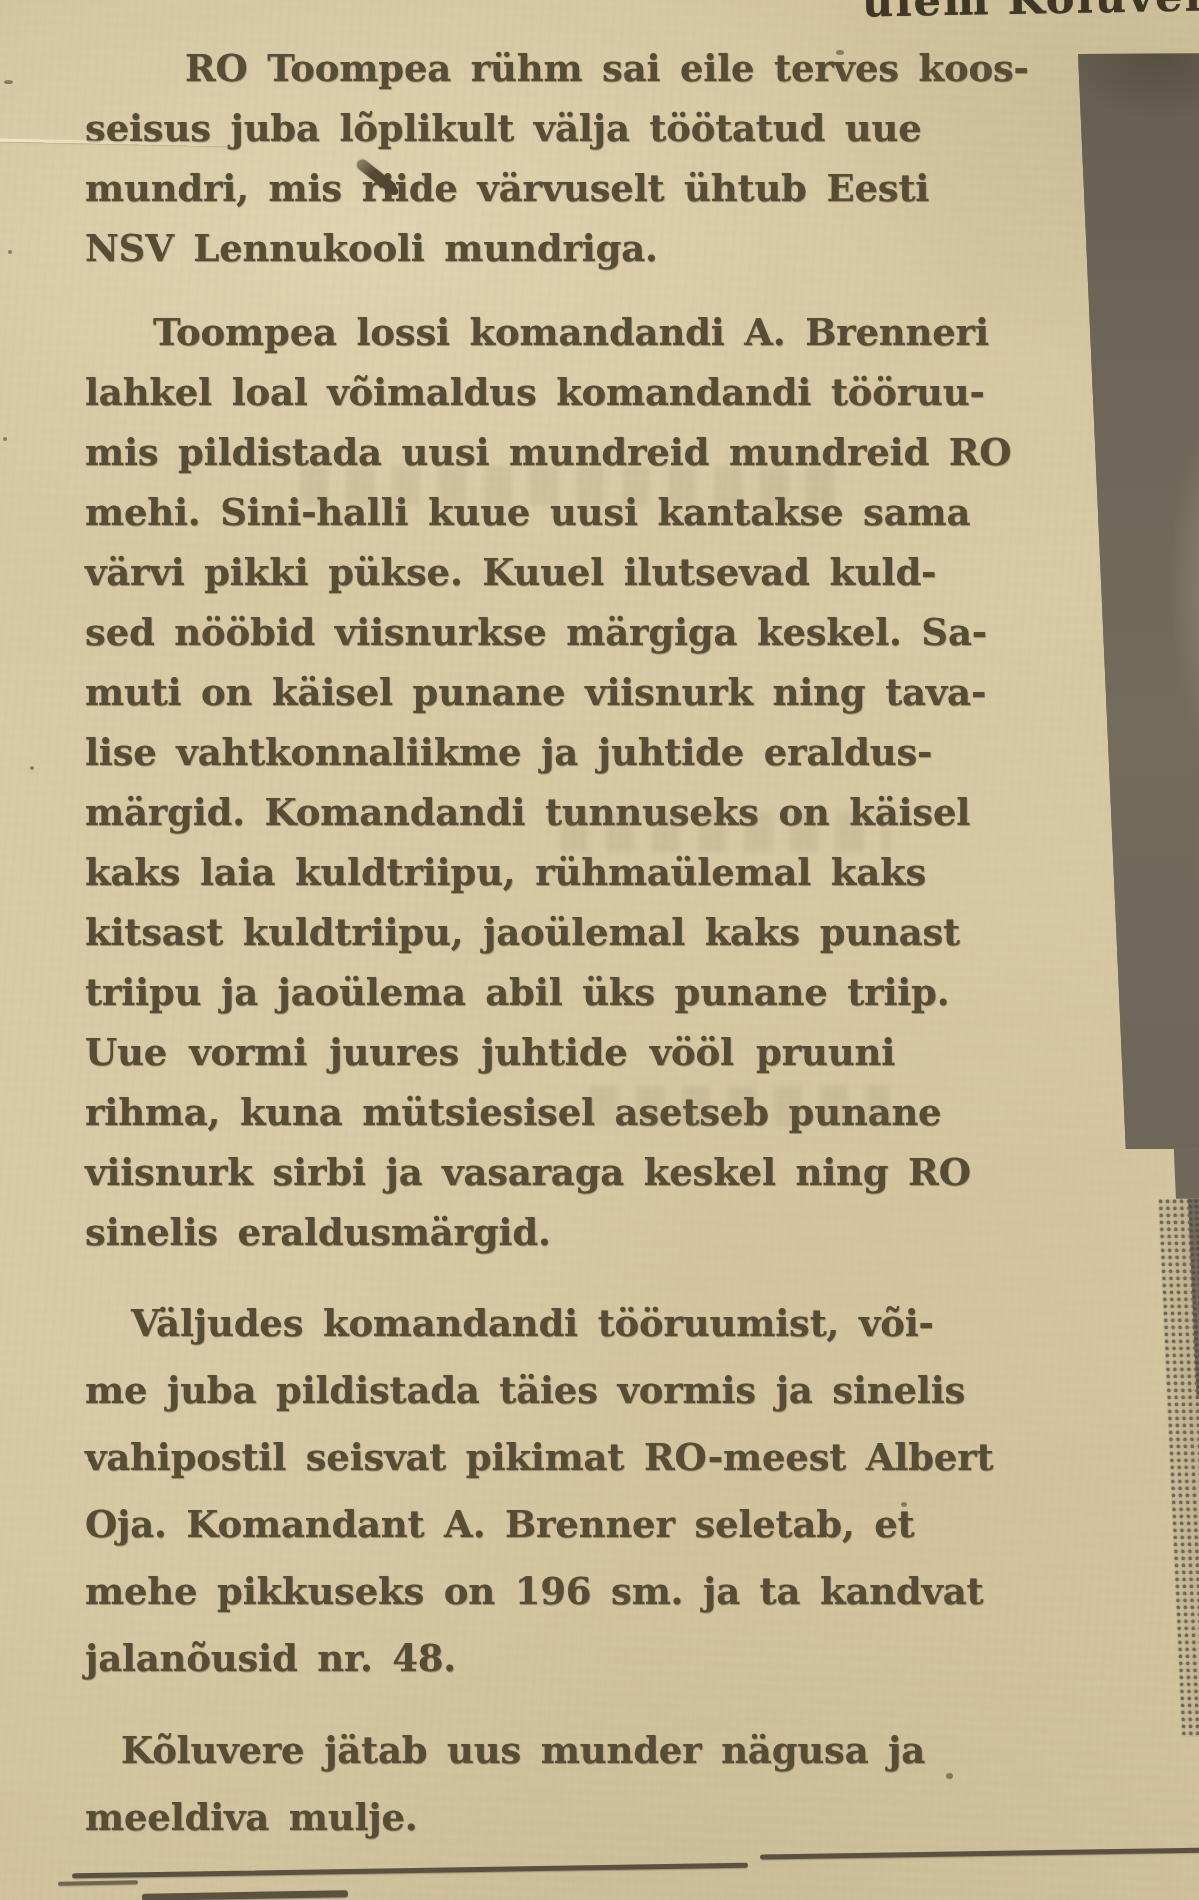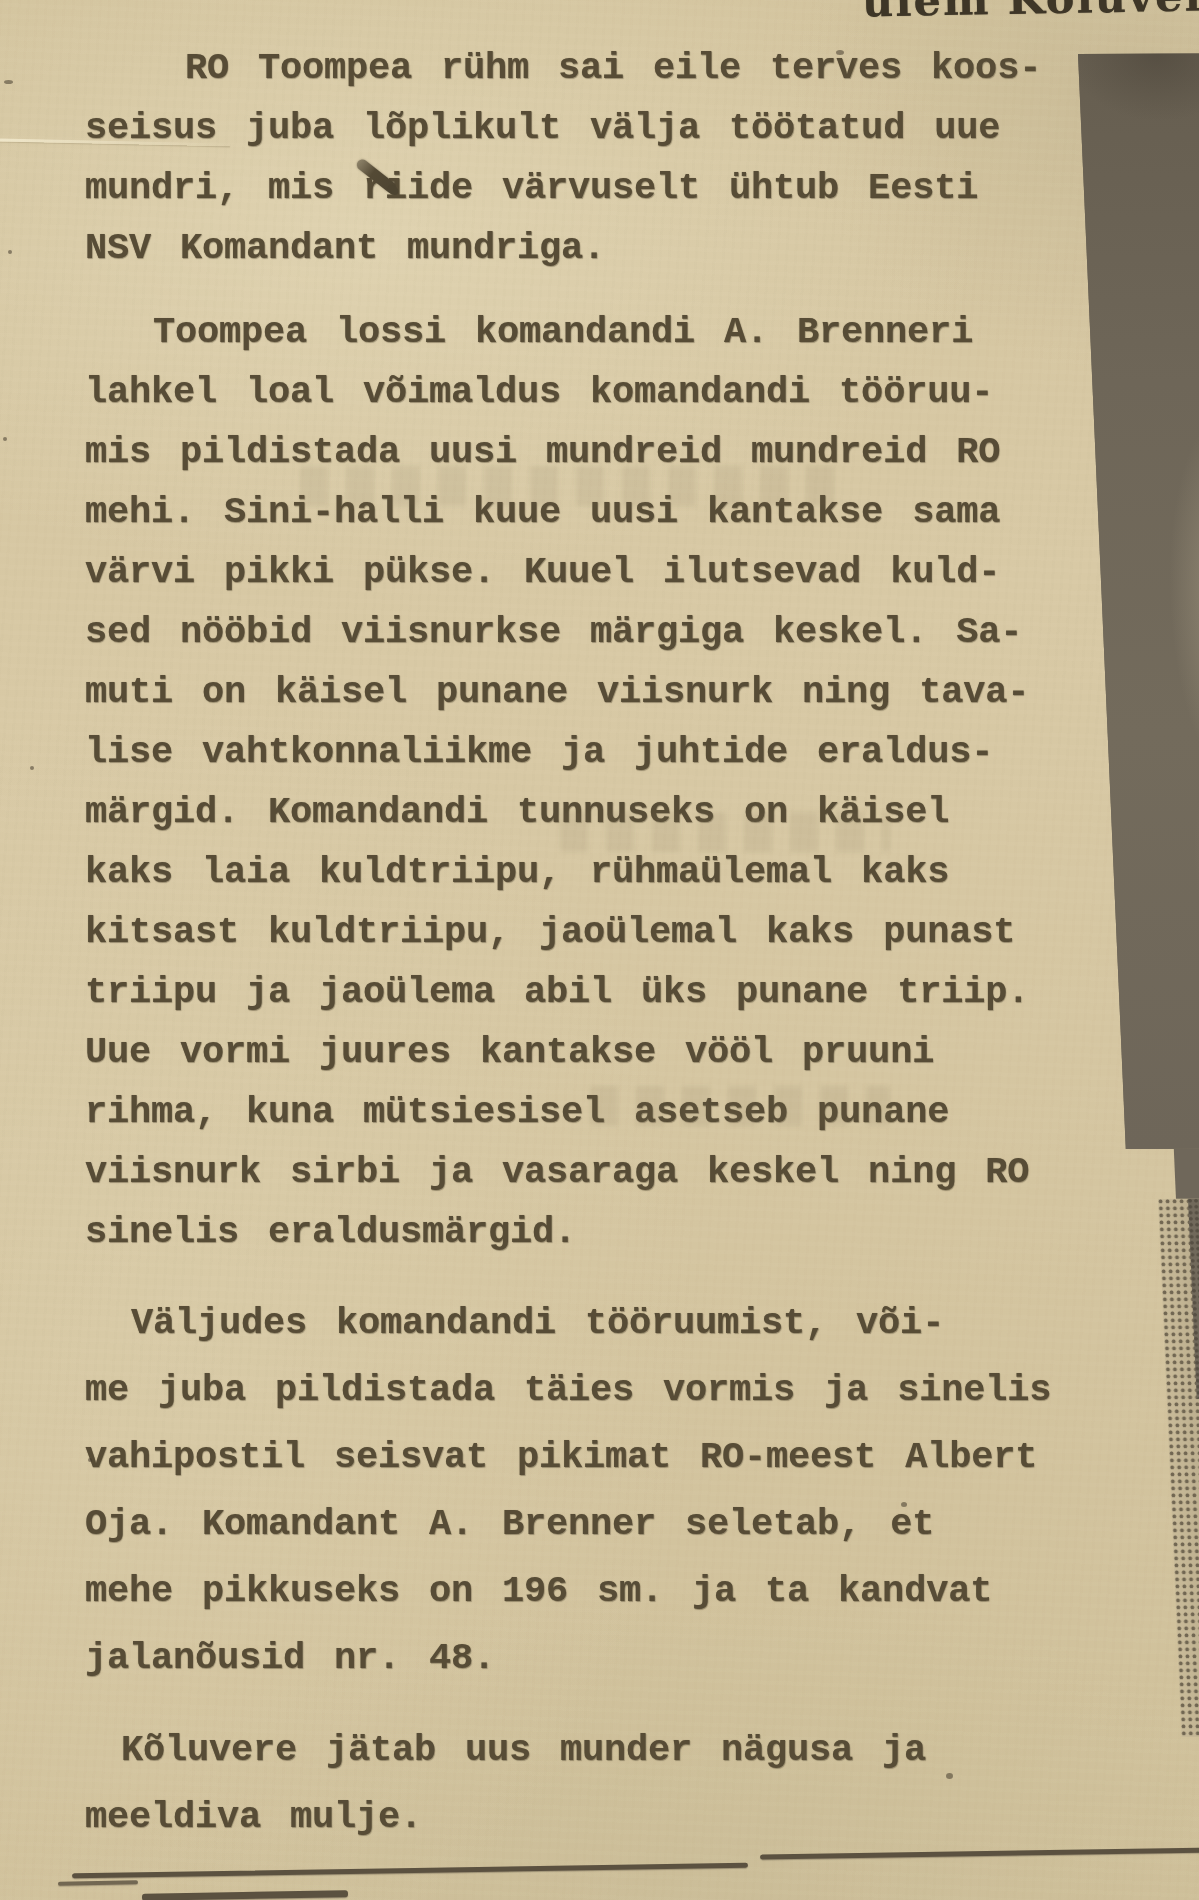--- a/index.html
+++ b/index.html
@@ -31,21 +31,21 @@
     text-shadow:0 0 1px rgba(62,54,39,.6);
     transform:rotate(-1deg);
   }
   
   .article{
     position:absolute;left:85px;top:38px;width:810px;
     color:#574c36;
     font-weight:700;font-size:37px;letter-spacing:-0.2px;
     text-shadow:0.6px 0.7px 0.9px rgba(87,76,54,0.45), 0 0 1px rgba(87,76,54,0.35);
   }
-  .para{margin:0;padding:0;font-family:Liberation Mono, monospace;}
+  .para{margin:0;padding:0;}
   .para + .para{margin-top:24px;}
   .para.p2{margin-top:28px;}
   .para.p3{margin-top:25px;}
   .line{
     height:60px;line-height:60px;
     white-space:nowrap;
     text-align:justify;text-align-last:justify;
     word-spacing:7px;
   }
   .para.loose .line{height:67px;line-height:67px;}
@@ -140,36 +140,36 @@
     <div class="photo-halftone"></div>
     <div class="photo-ledge"></div>
     <div class="photo-dark-tail"></div>
   </div>
 
   <div class="article">
     <div class="para p0">
       <div class="line first">RO Toompea rühm sai eile terves koos-</div>
       <div class="line">seisus juba lõplikult välja töötatud uue</div>
       <div class="line">mundri, mis  riide värvuselt ühtub Eesti</div>
-      <div class="line last">NSV Komandant mundriga.</div>
+      <div class="line last">NSV Lennukooli mundriga.</div>
     </div>
     <div class="para p1">
       <div class="line first">Toompea lossi komandandi A. Brenneri</div>
       <div class="line">lahkel loal võimaldus komandandi tööruu-</div>
       <div class="line">mis pildistada uusi mundreid mundreid RO</div>
       <div class="line">mehi. Sini-halli kuue uusi kantakse sama</div>
       <div class="line">värvi pikki pükse. Kuuel ilutsevad kuld-</div>
       <div class="line">sed nööbid viisnurkse märgiga keskel. Sa-</div>
       <div class="line">muti on käisel punane viisnurk ning tava-</div>
       <div class="line">lise vahtkonnaliikme ja juhtide eraldus-</div>
       <div class="line">märgid. Komandandi tunnuseks on käisel</div>
       <div class="line">kaks laia kuldtriipu, rühmaülemal kaks</div>
       <div class="line">kitsast kuldtriipu, jaoülemal kaks punast</div>
       <div class="line">triipu ja jaoülema abil üks punane triip.</div>
-      <div class="line">Uue vormi juures kantakse vööl pruuni</div>
+      <div class="line">Uue vormi juures juhtide vööl pruuni</div>
       <div class="line">rihma, kuna mütsiesisel asetseb punane</div>
       <div class="line">viisnurk sirbi ja vasaraga keskel ning RO</div>
       <div class="line last">sinelis eraldusmärgid.</div>
     </div>
     <div class="para p2 loose">
       <div class="line first">Väljudes komandandi tööruumist, või-</div>
       <div class="line">me juba pildistada täies vormis ja sinelis</div>
       <div class="line">vahipostil seisvat pikimat RO-meest Albert</div>
       <div class="line">Oja. Komandant A. Brenner seletab, et</div>
       <div class="line">mehe pikkuseks on 196 sm. ja ta kandvat</div>

